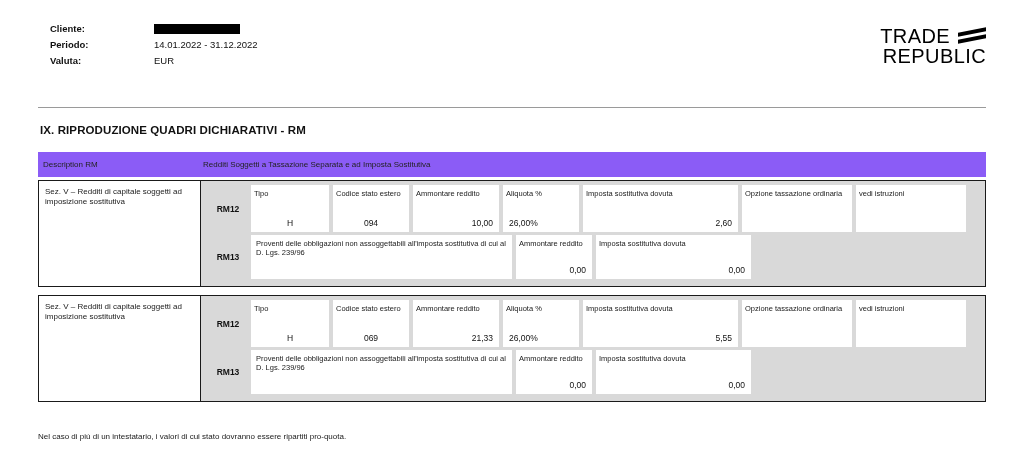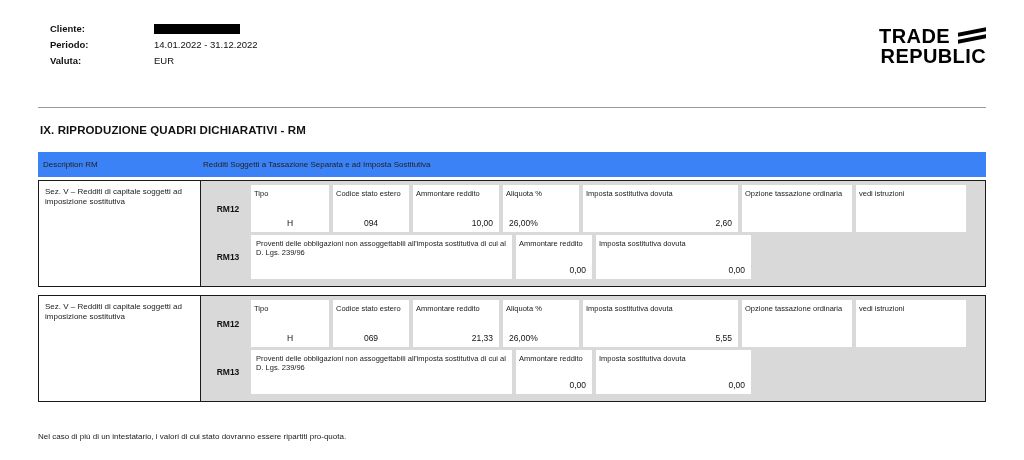--- a/index.html
+++ b/index.html
@@ -59,21 +59,21 @@
   
   .logo {
     position: absolute;
     right: 0;
     top: 2px;
     text-align: right;
     line-height: 1.0;
   }
   .logo-text {
     font-family: "Liberation Sans", sans-serif;
-    font-weight: 700;
+    font-weight: 400;
     font-size: 20px;
     letter-spacing: 0.4px;
     color: #000;
     display: block;
   }
   .logo-row {
     display: flex;
     align-items: center;
     justify-content: flex-end;
     gap: 8px;
@@ -115,21 +115,21 @@
     color: #111;
   }
 
   
   .desc-bar {
     position: absolute;
     left: 38px;
     right: 38px;
     top: 152px;
     height: 25px;
-    background: #3b82f6;
+    background: #8b5cf6;
     display: flex;
     align-items: center;
     font-size: 8px;
   }
   .desc-left {
     width: 160px;
     padding-left: 5px;
     color: #222;
   }
   .desc-right {

